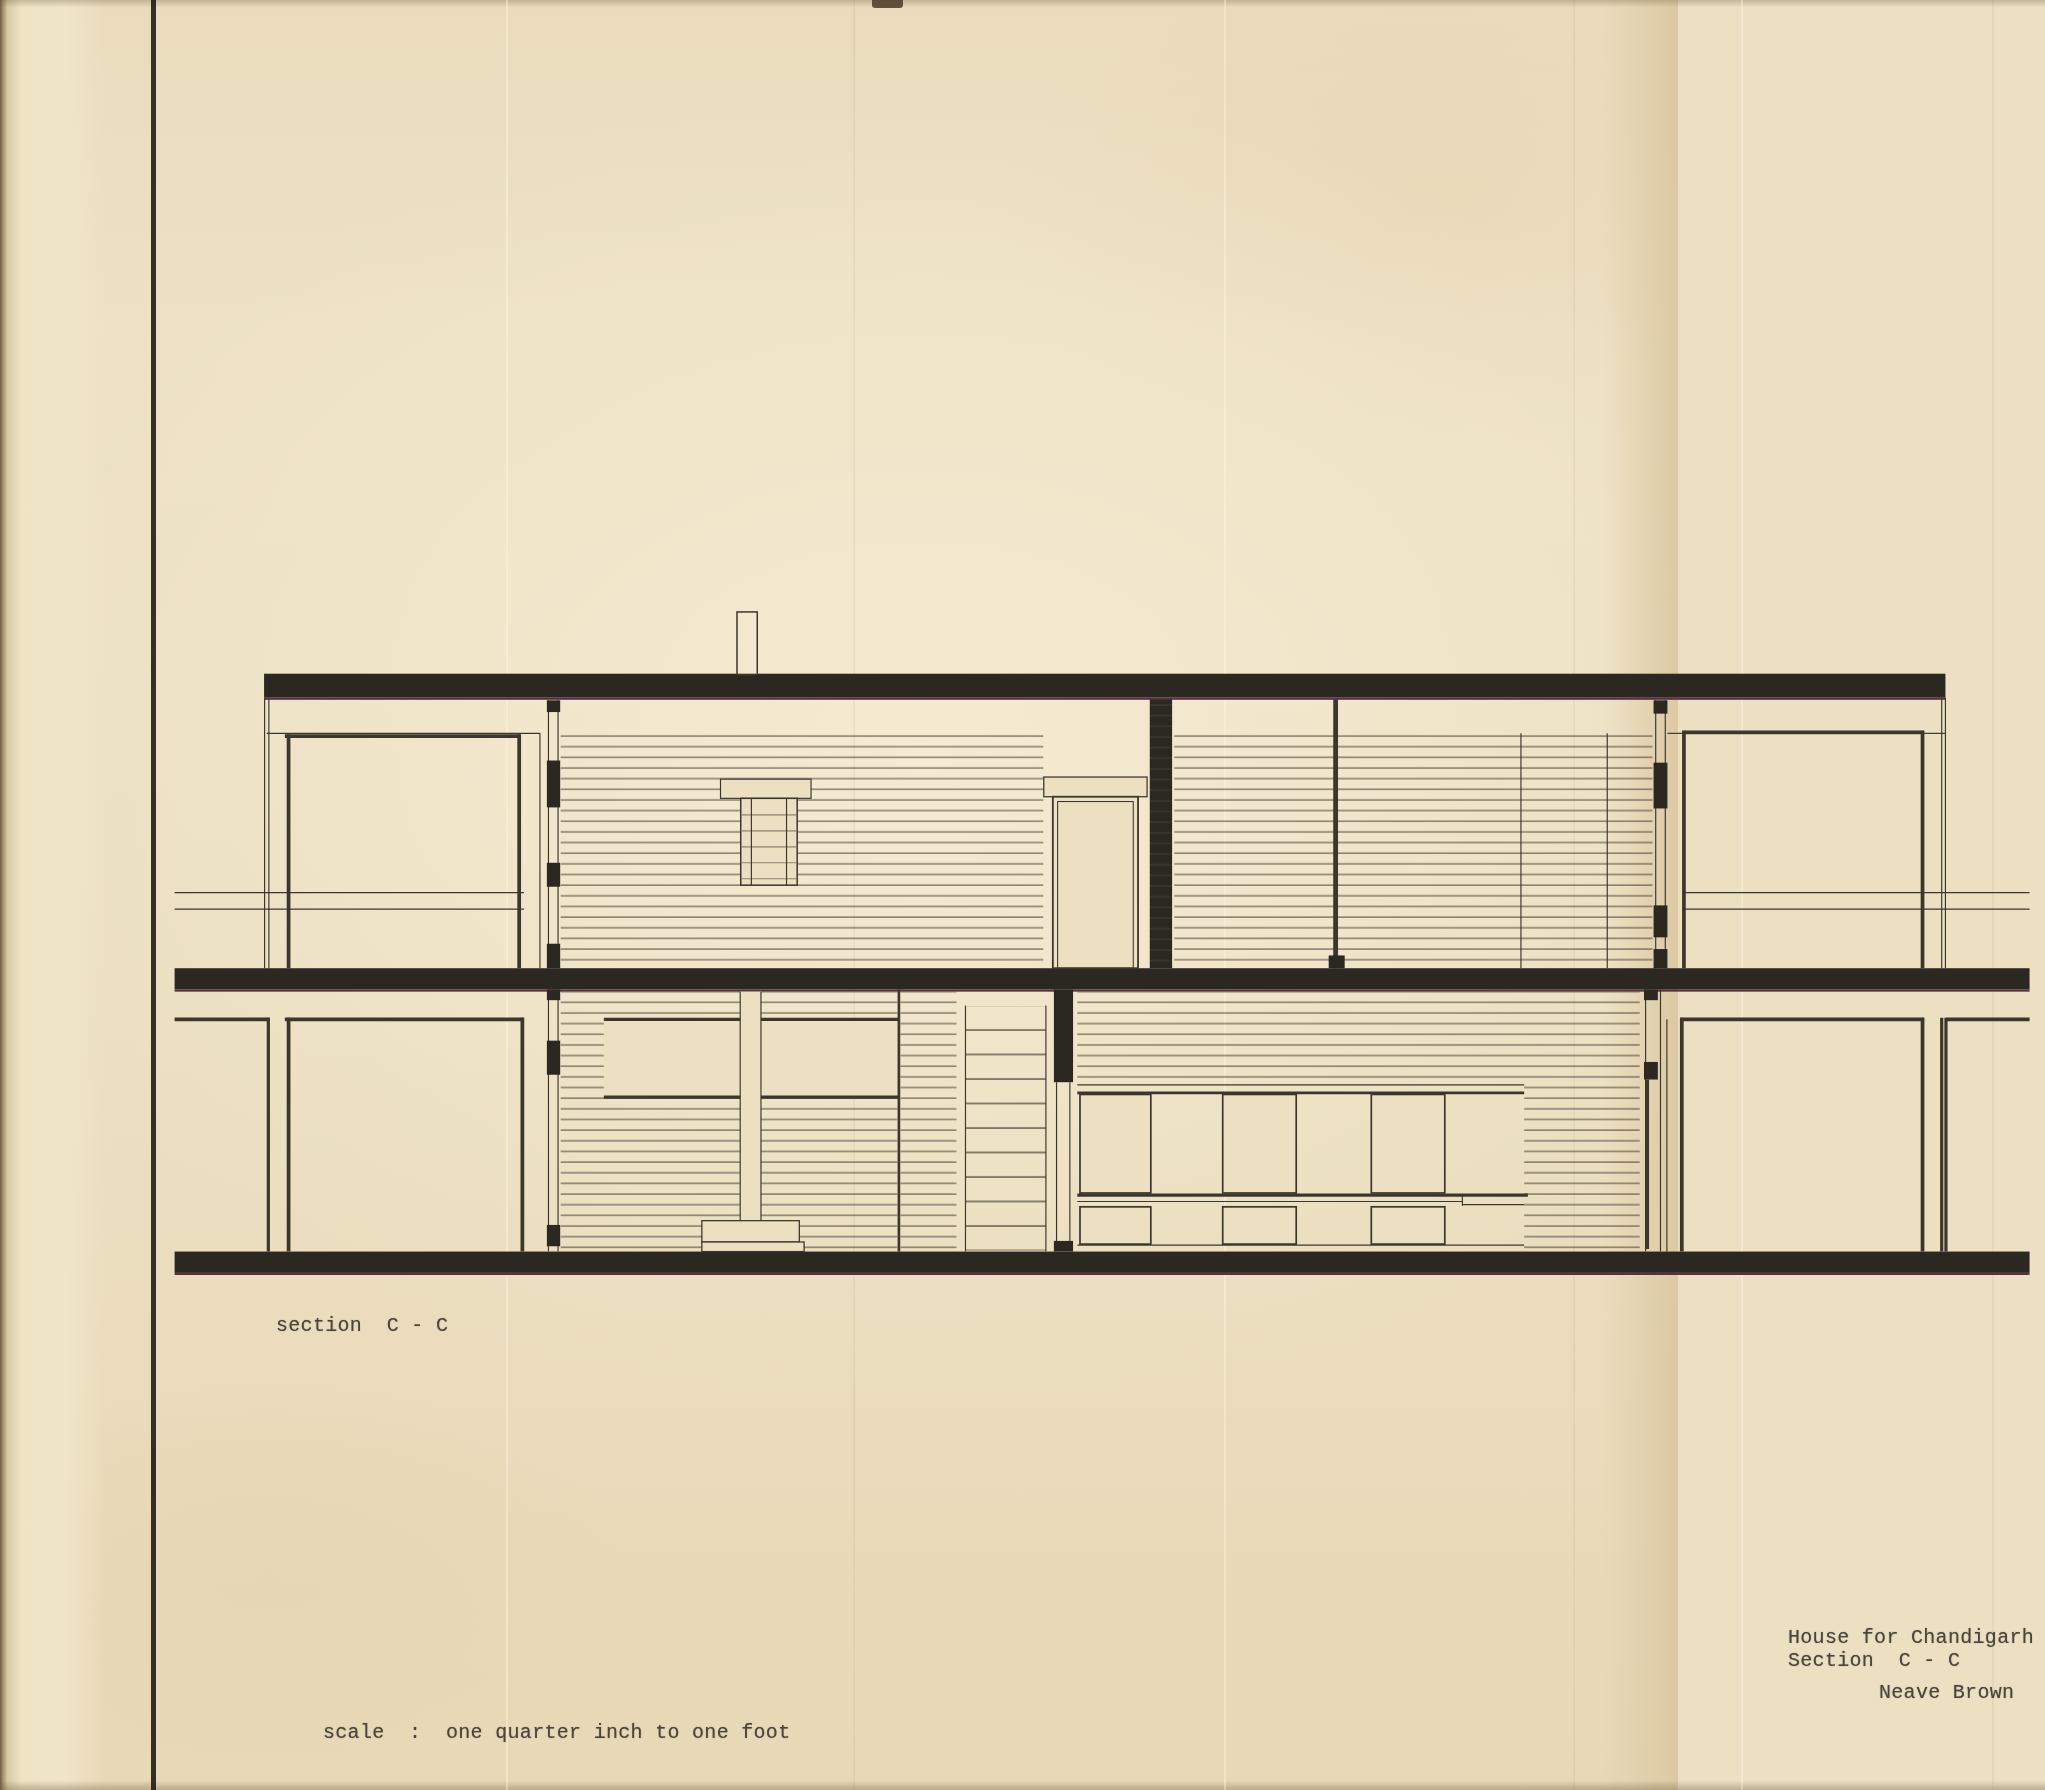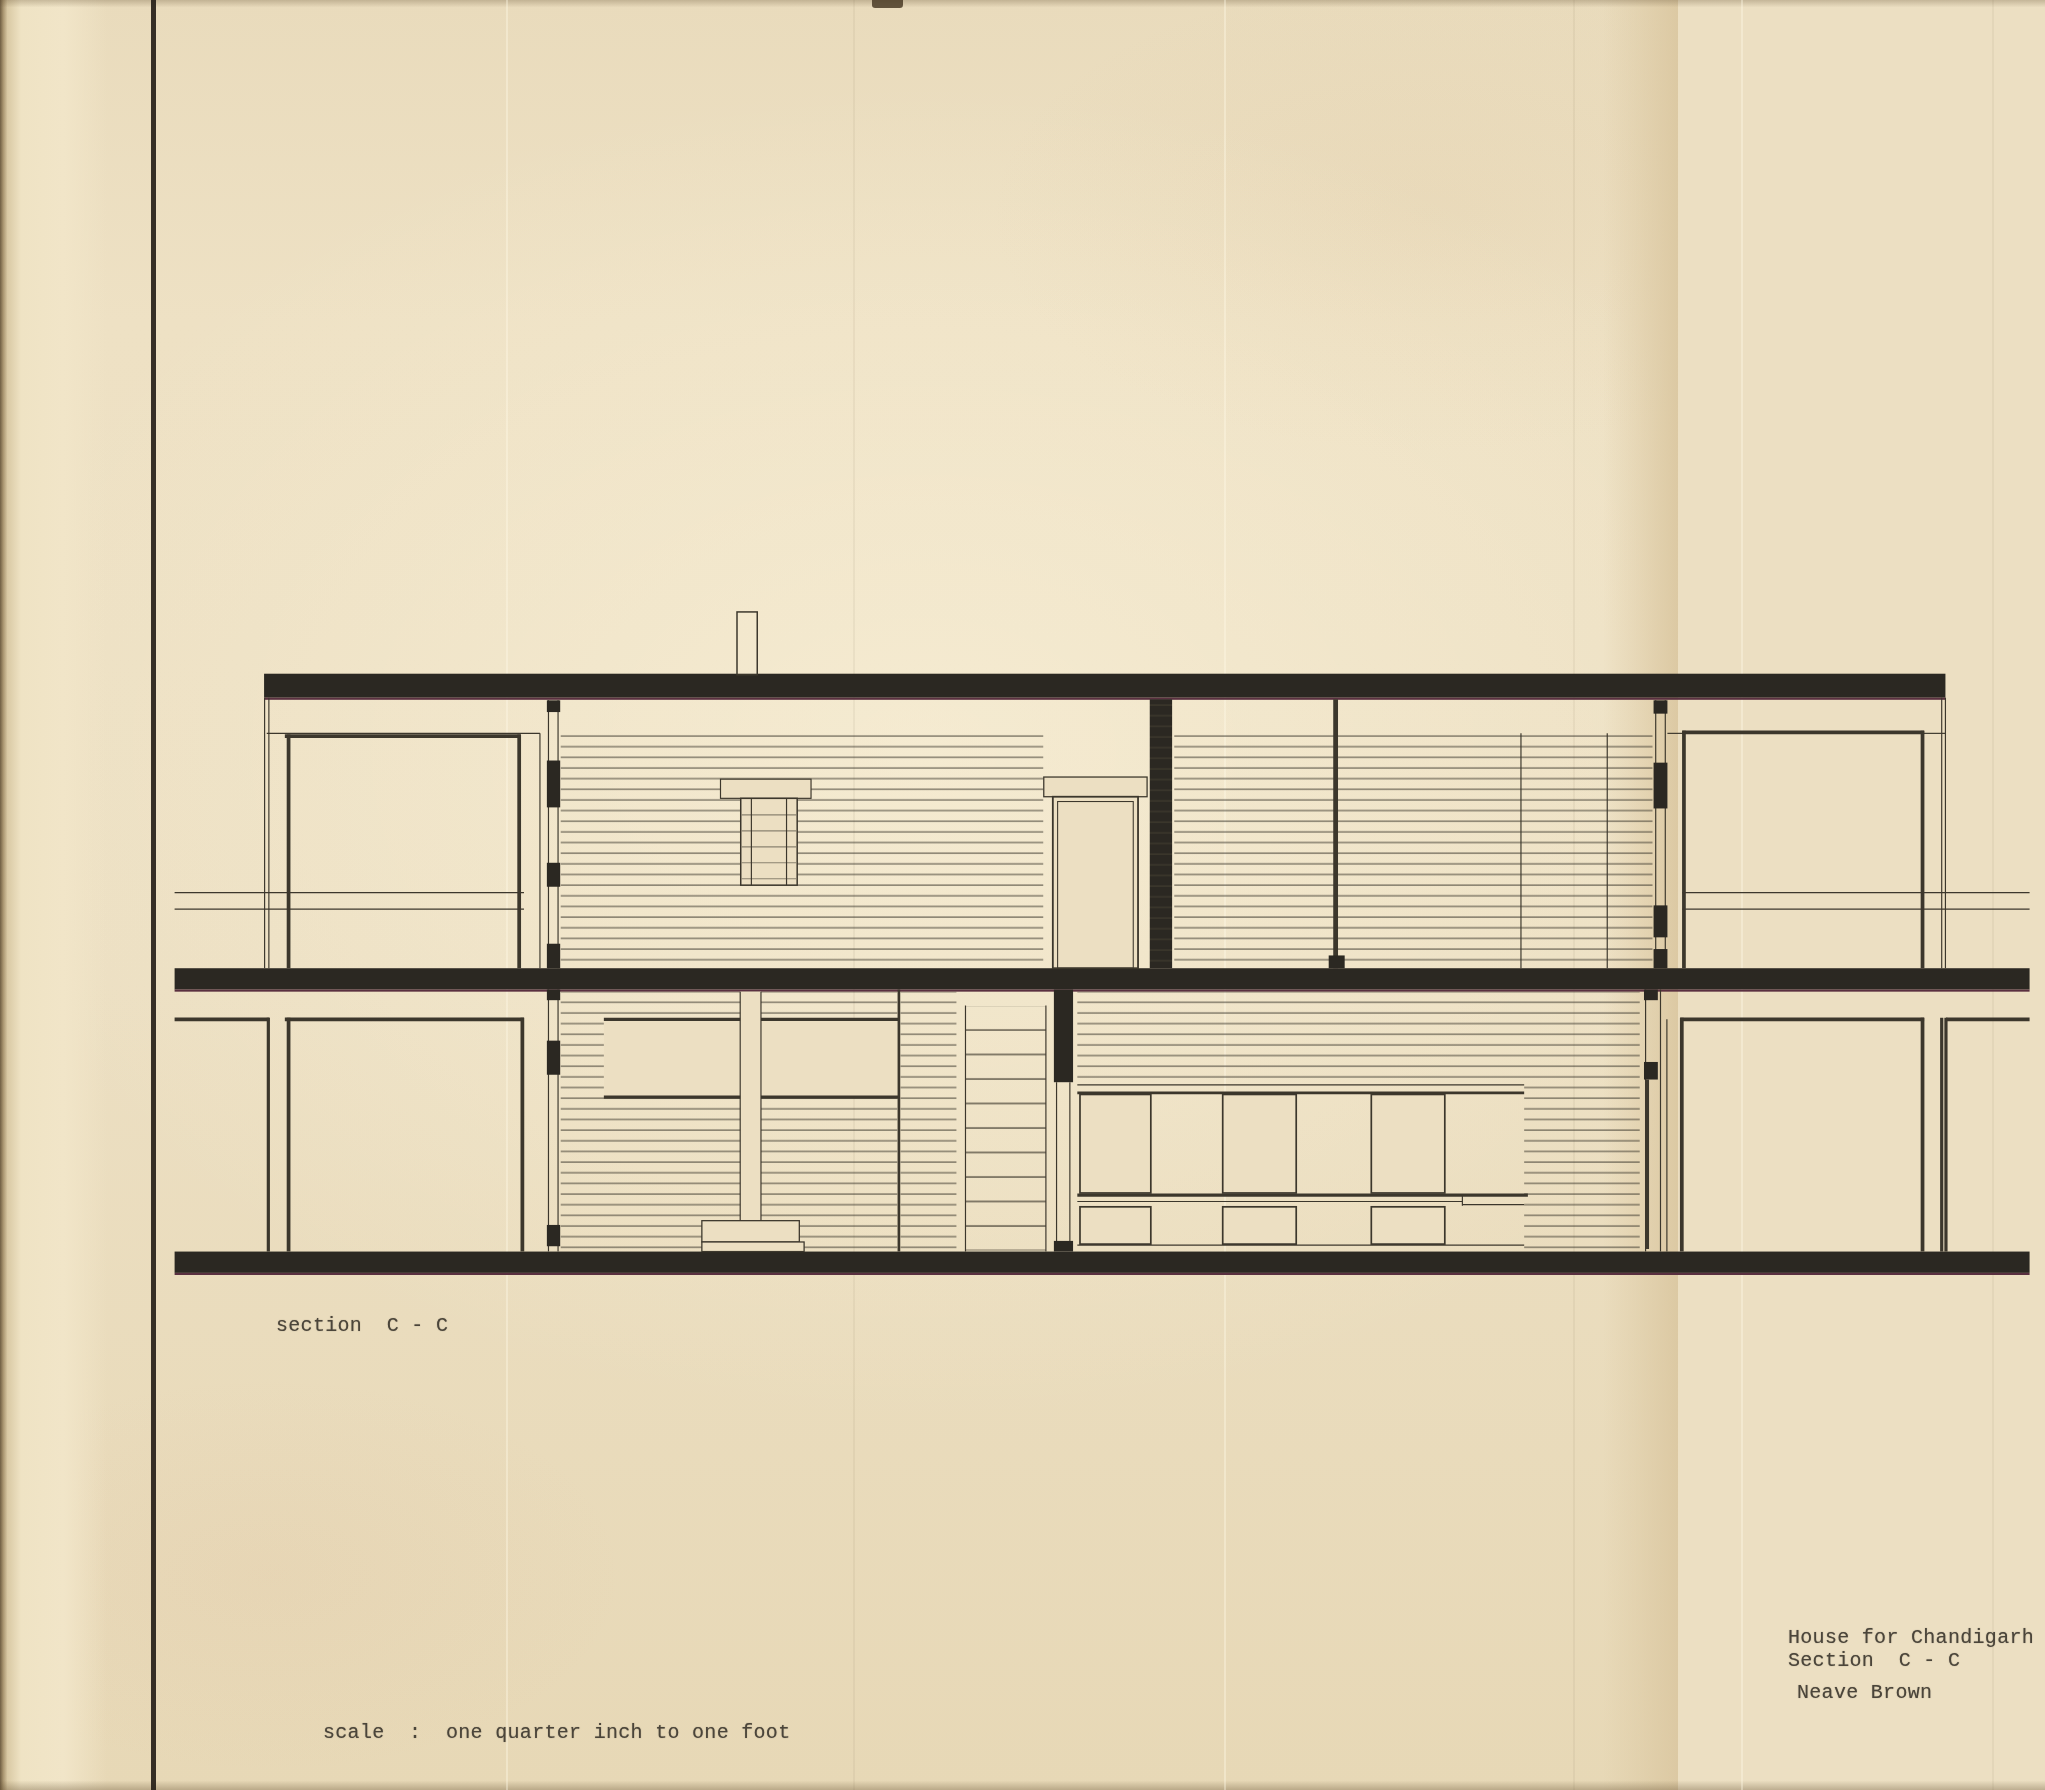--- a/index.html
+++ b/index.html
@@ -251,16 +251,16 @@
       </g>
     </g>
   </svg>
 
   <div class="label" style="left:276px;top:1314px;">section  C - C</div>
 
   <div class="label" style="left:323px;top:1687px;margin-top:34px;">scale  :  one quarter inch to one foot</div>
 
   <div class="label" style="left:1788px;top:1626px;">House for Chandigarh</div>
   <div class="label" style="left:1788px;top:1649px;">Section  C - C</div>
-  <div class="label" style="left:1797px;top:1681px;">Neave Brown</div>
+  <div class="label" style="left:1879px;top:1681px;">Neave Brown</div>
 
 </div>
 
 
 </body></html>

